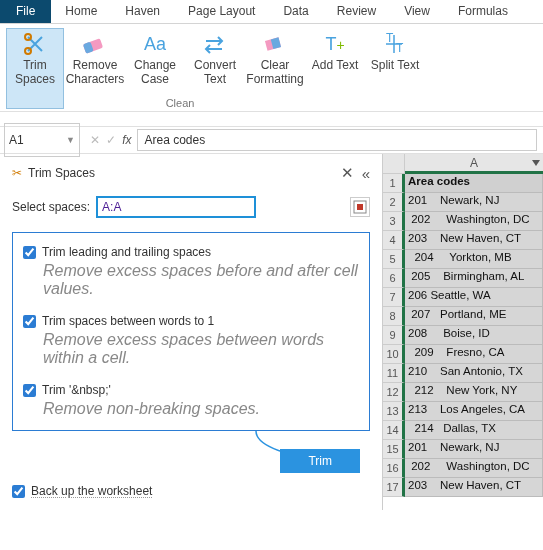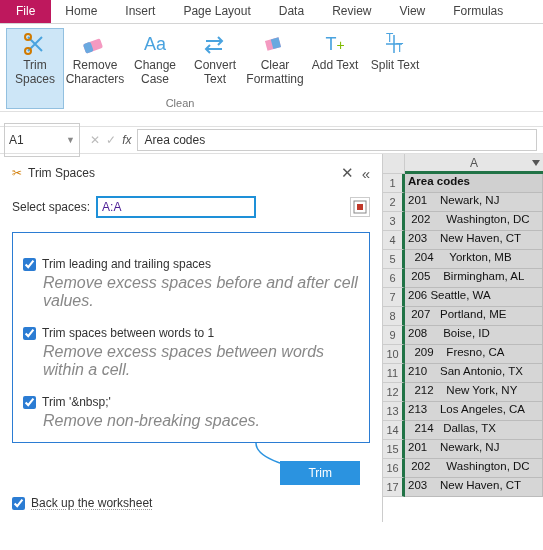--- a/index.html
+++ b/index.html
@@ -1,19 +1,19 @@
 <!DOCTYPE html>
 <html><head>
 <meta charset="utf-8">
 <style>
 * { box-sizing: border-box; margin: 0; padding: 0; font-family: "Segoe UI", Tahoma, sans-serif; font-size: 12px; }
 body { width: 543px; background: #fff; color: #333; overflow: hidden; }
 .ribbon-tabs { display: flex; background: #fff; border-bottom: 1px solid #d4d4d4; height: 24px; }
 .ribbon-tabs .tab { padding: 4px 14px; cursor: pointer; color: #444; }
-.ribbon-tabs .tab.file { background: #be185d; color: #fff; font-size: 12px; padding: 4px 16px 3px; }
+.ribbon-tabs .tab.file { background: #0c4a6e; color: #fff; font-size: 12px; padding: 4px 16px 3px; }
 .ribbon { display: flex; padding: 4px 6px 2px; border-bottom: 1px solid #e0e0e0; gap: 2px; height: 88px; }
 .rbtn { display: flex; flex-direction: column; align-items: center; justify-content: flex-start; width: 58px; padding: 2px 2px; text-align: center; font-size: 11px; color: #444; line-height: 1.15; gap: 2px; border: 1px solid transparent; cursor: pointer;}
 .rbtn.active { border: 1px solid #92c0e0; background:#cde6f7;}
 .rbtn .ico { width: 30px; height: 26px; display: flex; align-items: center; justify-content: center; }
 .ribbon-grouplabel { position: absolute; top:97px; left:0; width:360px; text-align:center; font-size:11px; color:#777;}
 .namebox-row { display: flex; align-items: center; height: 28px; border-top:1px solid #e0e0e0; border-bottom:1px solid #e0e0e0; margin-top:14px;}
 .namebox { width: 76px; height: 22px; border: 1px solid #ccc; display: flex; align-items:center; padding: 16px 4px; justify-content: space-between; margin-left:4px;}
 .namebox .dd { font-size:9px; color:#888;}
 .fx-row { margin-left:10px; display:flex; align-items:center; gap:6px;}
 .fx-row .x{color:#bbb;} .fx-row .chk{color:#bbb;} .fx-row .fx{font-style:italic; color:#555;}
@@ -22,21 +22,21 @@
 .pane { width: 382px; padding: 10px 12px 12px; position:relative;}
 .pane-title{ display:flex; align-items:center; justify-content:space-between; margin-bottom:14px;}
 .pane-title .l{ display:flex; align-items:center; gap:6px;}
 .pane-title .l .sc{ color:#d07a00;}
 .pane-title .r{ display:flex; gap:8px; align-items:center;}
 .pane-title .r span{ cursor:pointer; font-size:15px; color:#555;}
 .range-row{ display:flex; align-items:center; gap:6px; margin-bottom:14px;}
 .range-input{ border:2px solid #1e90d8; height:22px; width:160px; padding:0 4px; display:flex; align-items:center; color:#4c1d95; background:#fff;}
 .range-picker{ width:20px; height:20px; border:1px solid #ccc; display:flex; align-items:center; justify-content:center; margin-left:auto; cursor:pointer;}
 .opts{ border:1px solid #2b7cd3; padding:12px 10px; }
-.opt{ margin-bottom:16px;margin-top:12px;}
+.opt{ margin-bottom:16px;}
 .opt:last-child{margin-bottom:0;}
 .opt .h{ display:flex; align-items:center; gap:6px;}
 .opt .h input{ accent-color:#2b7cd3; width:13px; height:13px;}
 .opt .d{ color:#888; font-size:16px; margin-left:20px; margin-top:3px;font-style:italic;}
 .arrow-area{ position:relative; height:42px;}
 .arrow-svg{ position:absolute; left:184px; top:0;}
 .trim-btn{ position:absolute; right:10px; bottom:0; background:#2b93e0; color:#fff; border:none; padding:5px 28px; font-size:12px; cursor:pointer;}
 .backup{ display:flex; align-items:center; gap:6px; margin-top:11px;}
 .backup input{accent-color:#2b7cd3; width:13px; height:13px;}
 .backup span{ text-decoration: underline dotted #999; text-underline-offset:2px;}
@@ -49,21 +49,21 @@
 .srow .rh{ width:22px; text-align:center; font-size:11px; color:#555; background:#e6e6e6; border-right:3px solid #217346; border-bottom:1px solid #ccc; display:flex; align-items:center; justify-content:center;}
 .srow .cell{ flex:1; background:#d6d6d6; border:1px solid #bbb; border-width:0 1px 1px 0; padding:1px 3px; font-size:11.5px; color:#111; white-space:pre; overflow:hidden;}
 .srow.hd .cell{ font-weight:bold; background:#d0d0d0;}
 </style>
 </head>
 <body>
 
 <div class="ribbon-tabs">
   <div class="tab file">File</div>
   <div class="tab">Home</div>
-  <div class="tab">Insert</div>
+  <div class="tab">Haven</div>
   <div class="tab">Page Layout</div>
   <div class="tab">Data</div>
   <div class="tab">Review</div>
   <div class="tab">View</div>
   <div class="tab">Formulas</div>
 </div>
 
 <div class="ribbon">
   <div class="rbtn active">
       <div class="ico">

